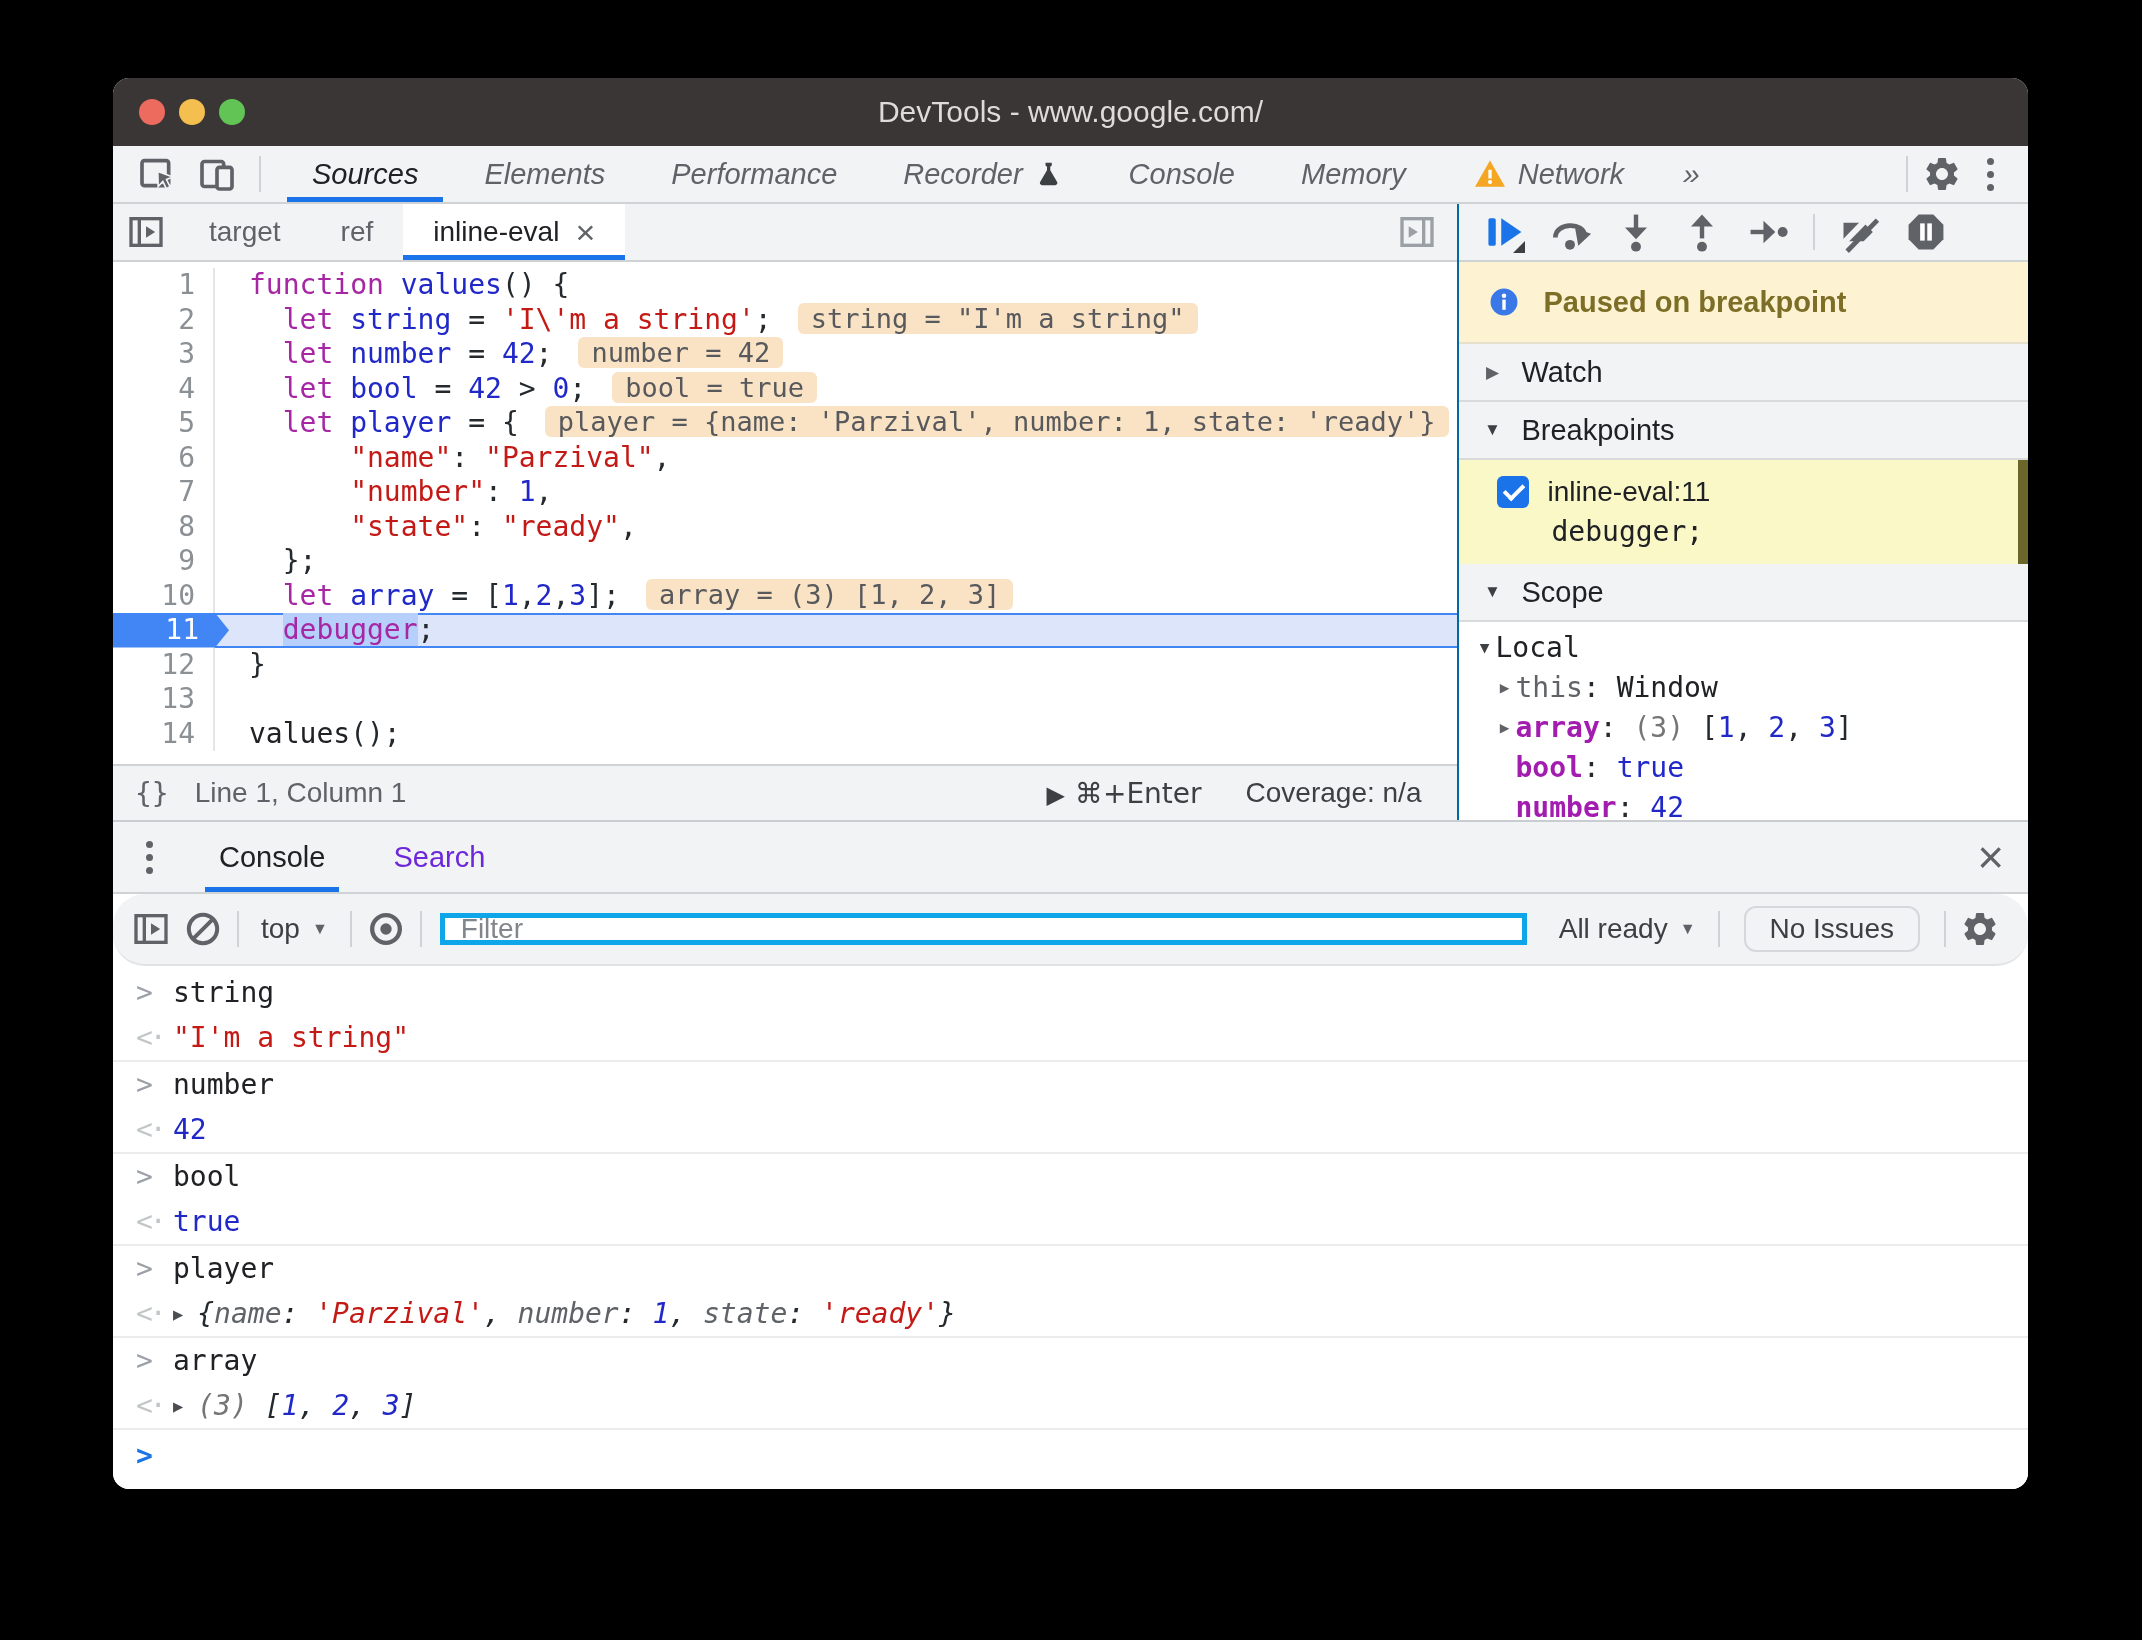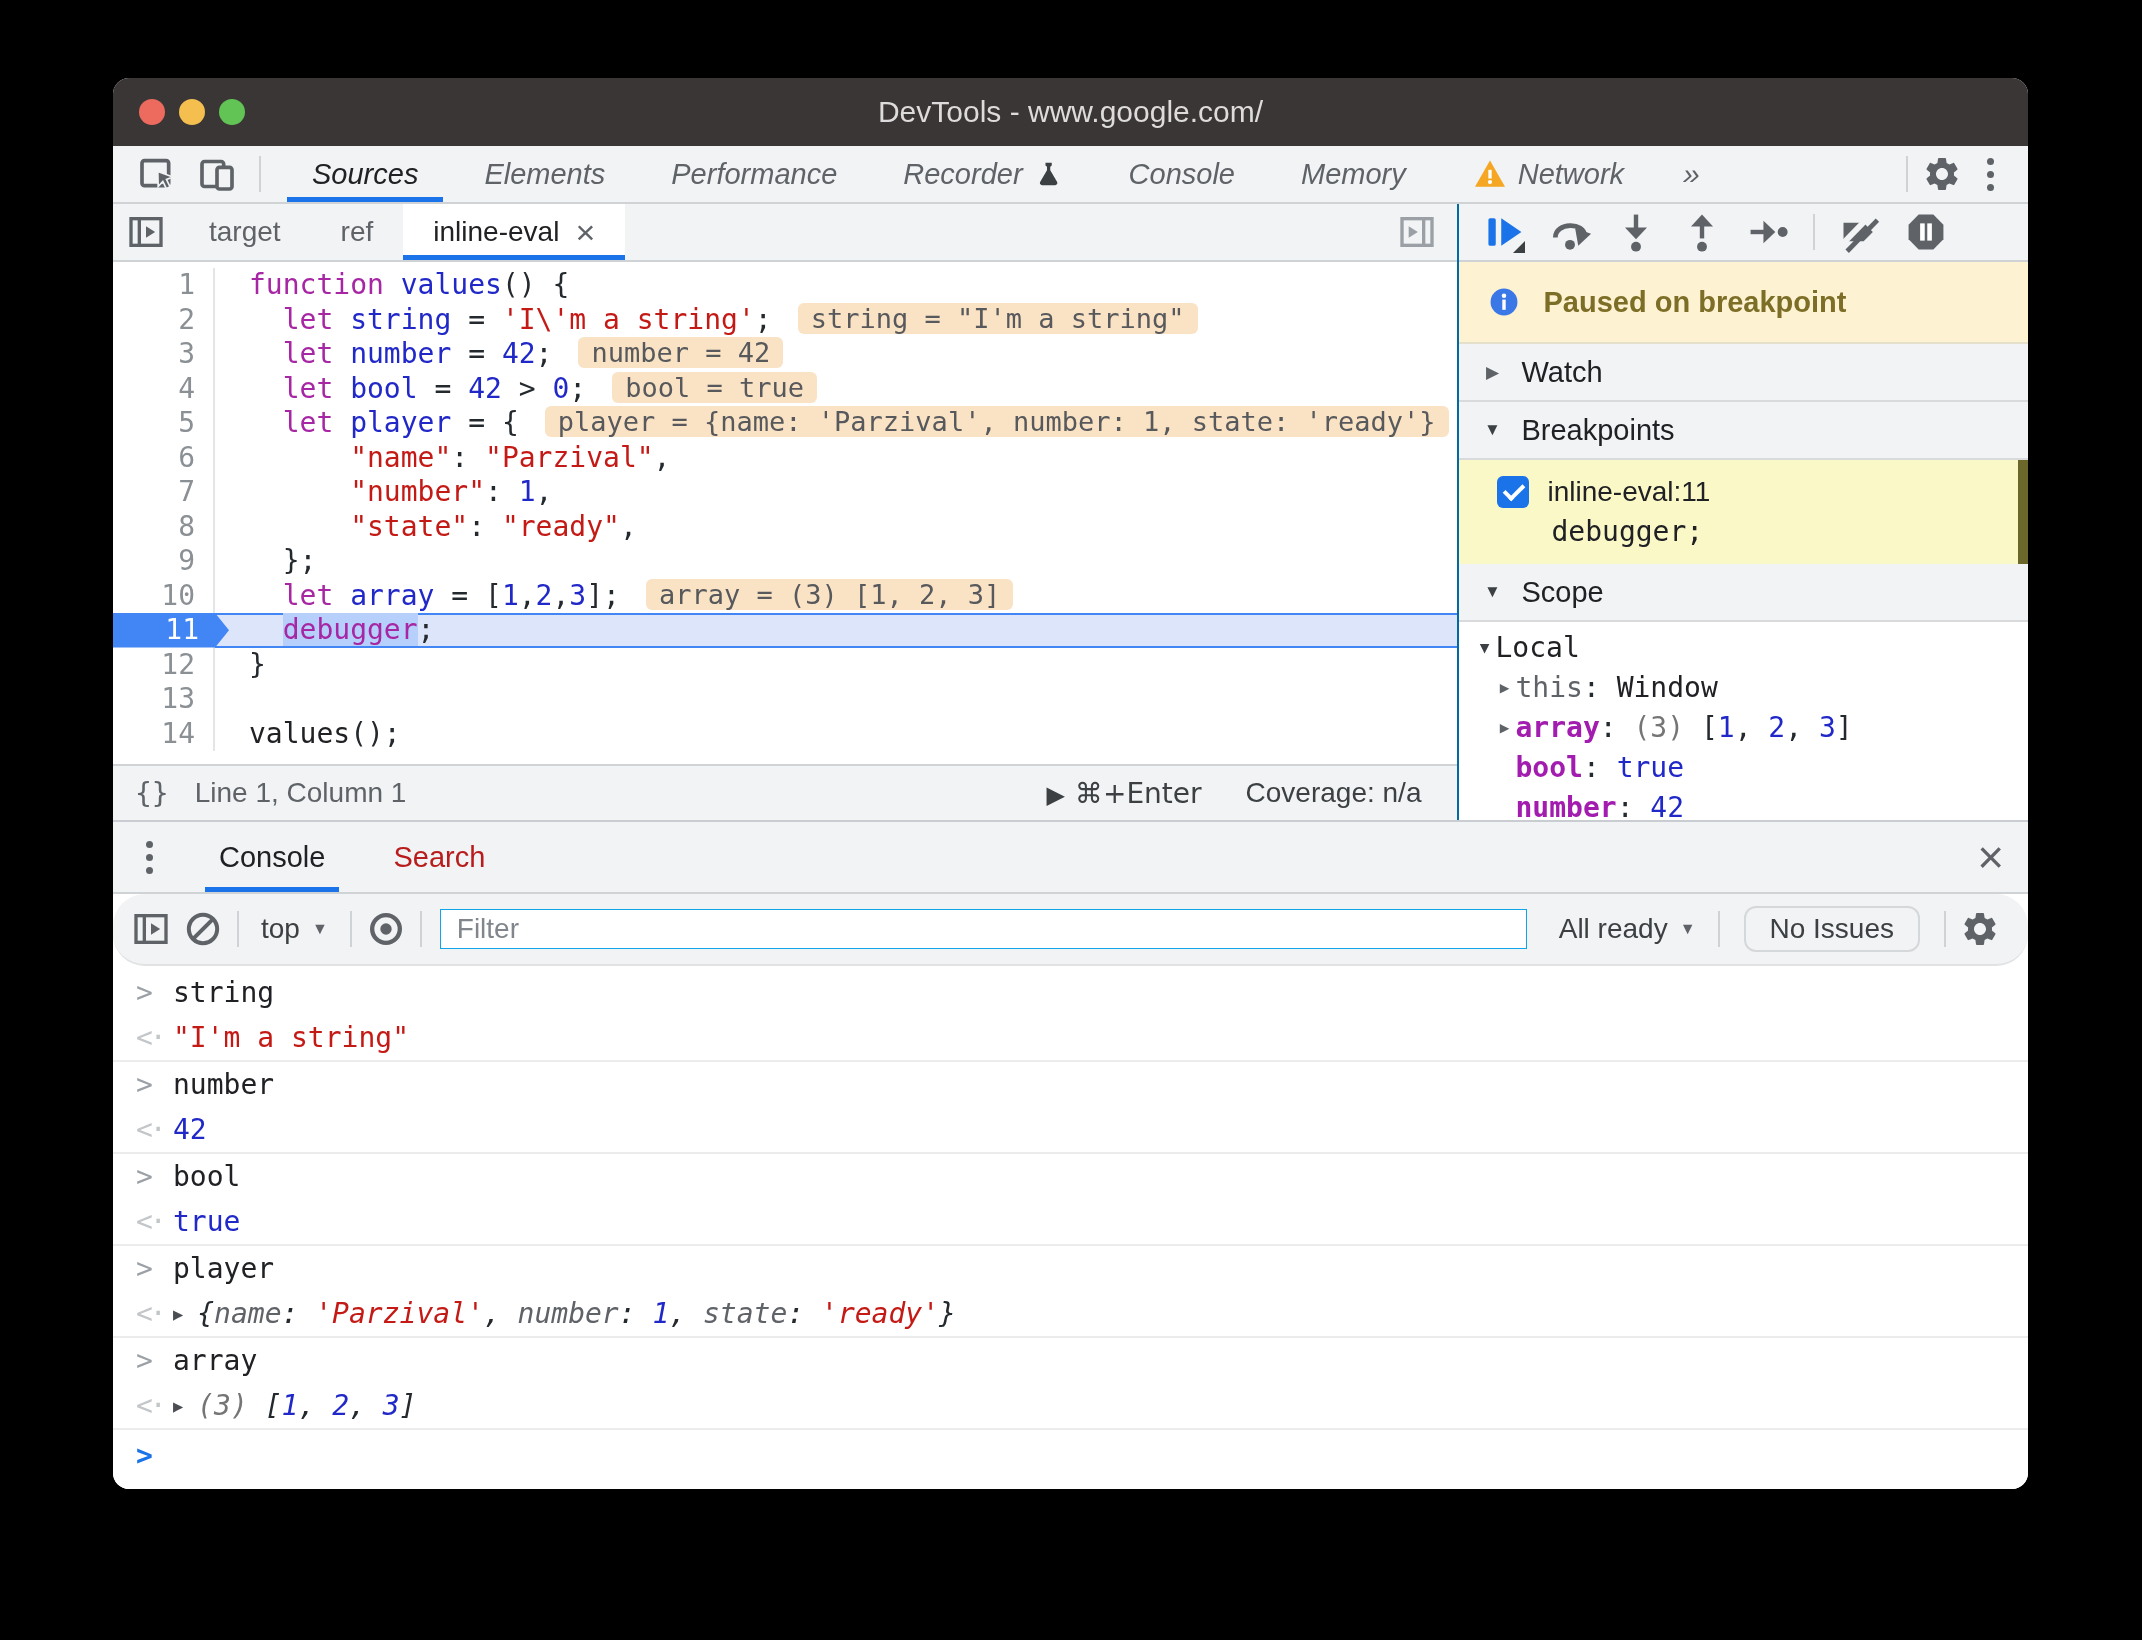--- a/index.html
+++ b/index.html
@@ -75,27 +75,27 @@
                    border-left:4px solid #fff;border-bottom:4px solid #fff;transform:rotate(-45deg);}
   .bp-code{font-family:"DejaVu Sans Mono",monospace;font-size:28px;color:#202124;padding-left:54px;height:40px;line-height:40px;}
   .bp-scroll{position:absolute;right:0;top:0;bottom:0;width:10px;background:#6b672b;}
   .scope-body{flex:1;overflow:hidden;font-family:"DejaVu Sans Mono",monospace;font-size:28px;padding-top:6px;}
   .scope-row{height:40px;line-height:40px;display:flex;align-items:center;white-space:pre;}
   .scope-row .tri{font-size:16px;}
   
   .console-drawer{height:671px;border-top:2px solid #c9ccd0;box-sizing:border-box;display:flex;flex-direction:column;}
   .console-hdr{height:70px;background:#f1f3f4;border-bottom:2px solid #d0d3d6;display:flex;align-items:stretch;flex:none;position:relative;}
   .console-hdr .kebab{align-self:center;margin:0 14px 0 14px;}
-  .console-tab{display:flex;align-items:center;padding:0 34px;font-size:29px;color:#b91c1c;position:relative;}
+  .console-tab{display:flex;align-items:center;padding:0 34px;font-size:29px;color:#6d28d9;position:relative;}
   .console-tab.active{color:#202124;}
   .console-tab.active::after{content:"";position:absolute;left:20px;right:20px;bottom:0;height:5px;background:#1a73e8;}
   .console-close{position:absolute;right:24px;top:0;bottom:0;display:flex;align-items:center;font-size:46px;color:#5f6368;}
   .console-toolbar{height:70px;background:#f1f3f4;border-bottom:2px solid #e0e2e4;display:flex;align-items:center;
                    padding:0 22px 0 12px;flex:none;border-radius:32px;}
-  .filter-input{flex:1;height:40px;margin:0 18px 0 10px;border:1px solid #0ea5e9;background:#fff;font-size:28px;
+  .filter-input{flex:1;height:32px;margin:0 18px 0 10px;border:5px solid #0ea5e9;background:#fff;font-size:28px;
                 color:#202124;padding:0 16px;outline:none;font-family:"Liberation Sans",sans-serif;box-sizing:border-box;}
   .filter-input::placeholder{color:#80868b;}
   .ct-label{font-size:28px;color:#3c4043;display:flex;align-items:center;gap:12px;padding:0 14px;white-space:nowrap;}
   .dd-arrow{font-size:16px;color:#5f6368;}
   .pill{border:2px solid #d5d8db;border-radius:12px;padding:5px 24px;font-size:28px;color:#3c4043;margin:0 16px;white-space:nowrap;}
   .console-out{flex:1;background:#fff;overflow:hidden;font-family:"DejaVu Sans Mono",monospace;font-size:28px;padding-top:4px;}
   .entry{display:flex;align-items:center;min-height:45px;padding-left:23px;white-space:pre;}
   .entry.divided{border-top:2px solid #ececec;}
   .chev{width:37px;color:#9aa0a6;flex:none;}
   .ret-arrow{width:37px;color:#c3c6c9;flex:none;letter-spacing:-3px;}

